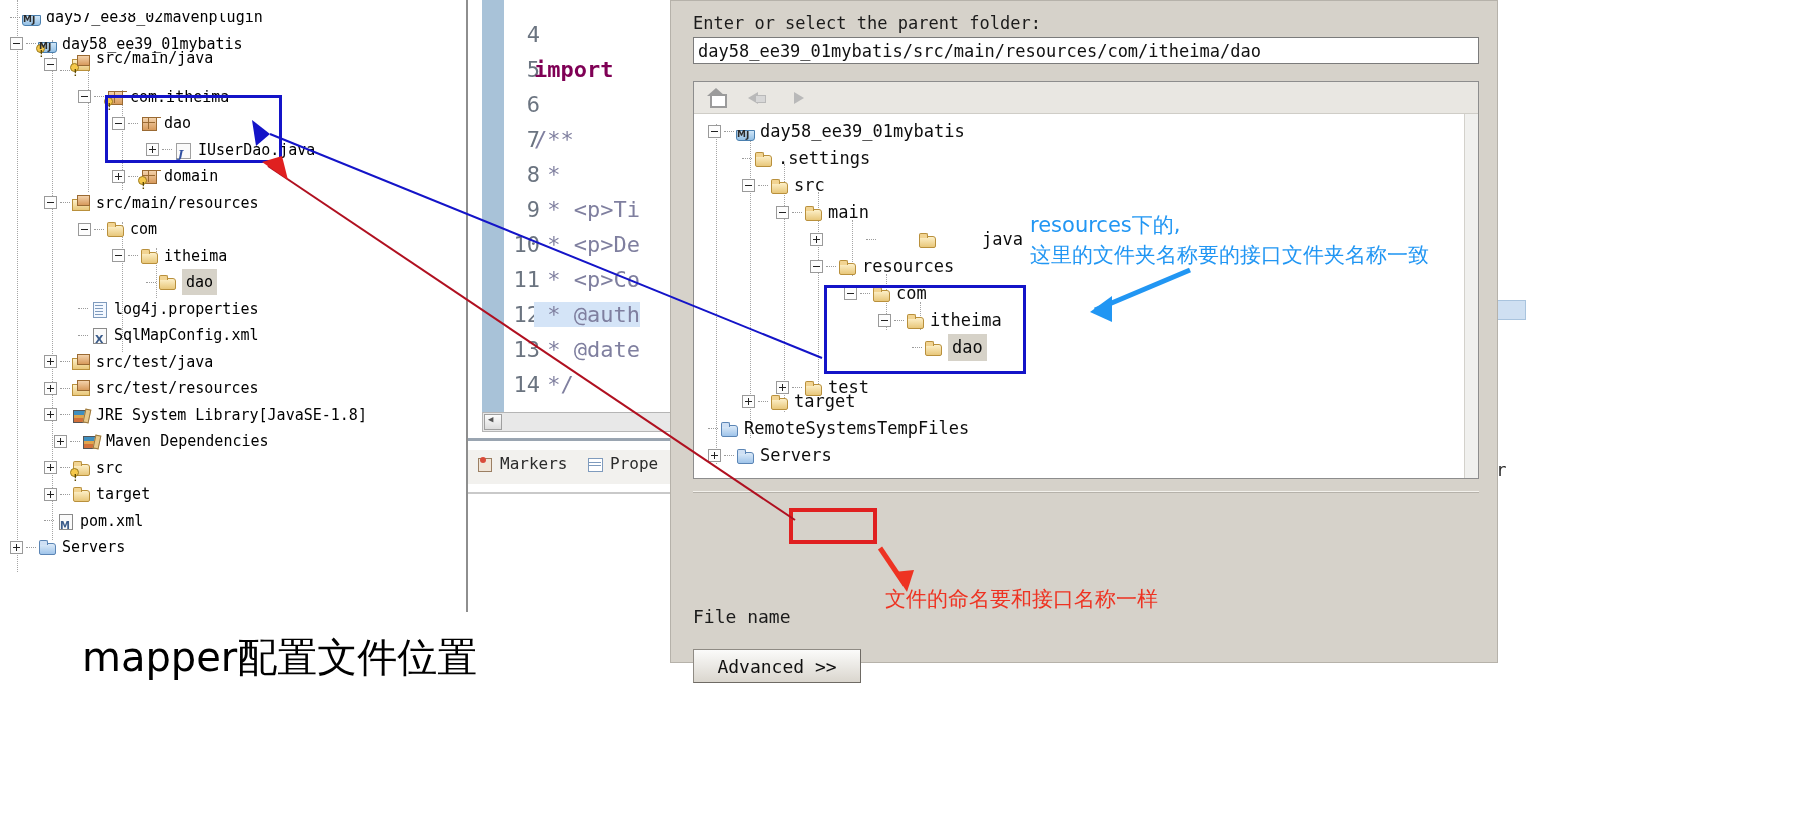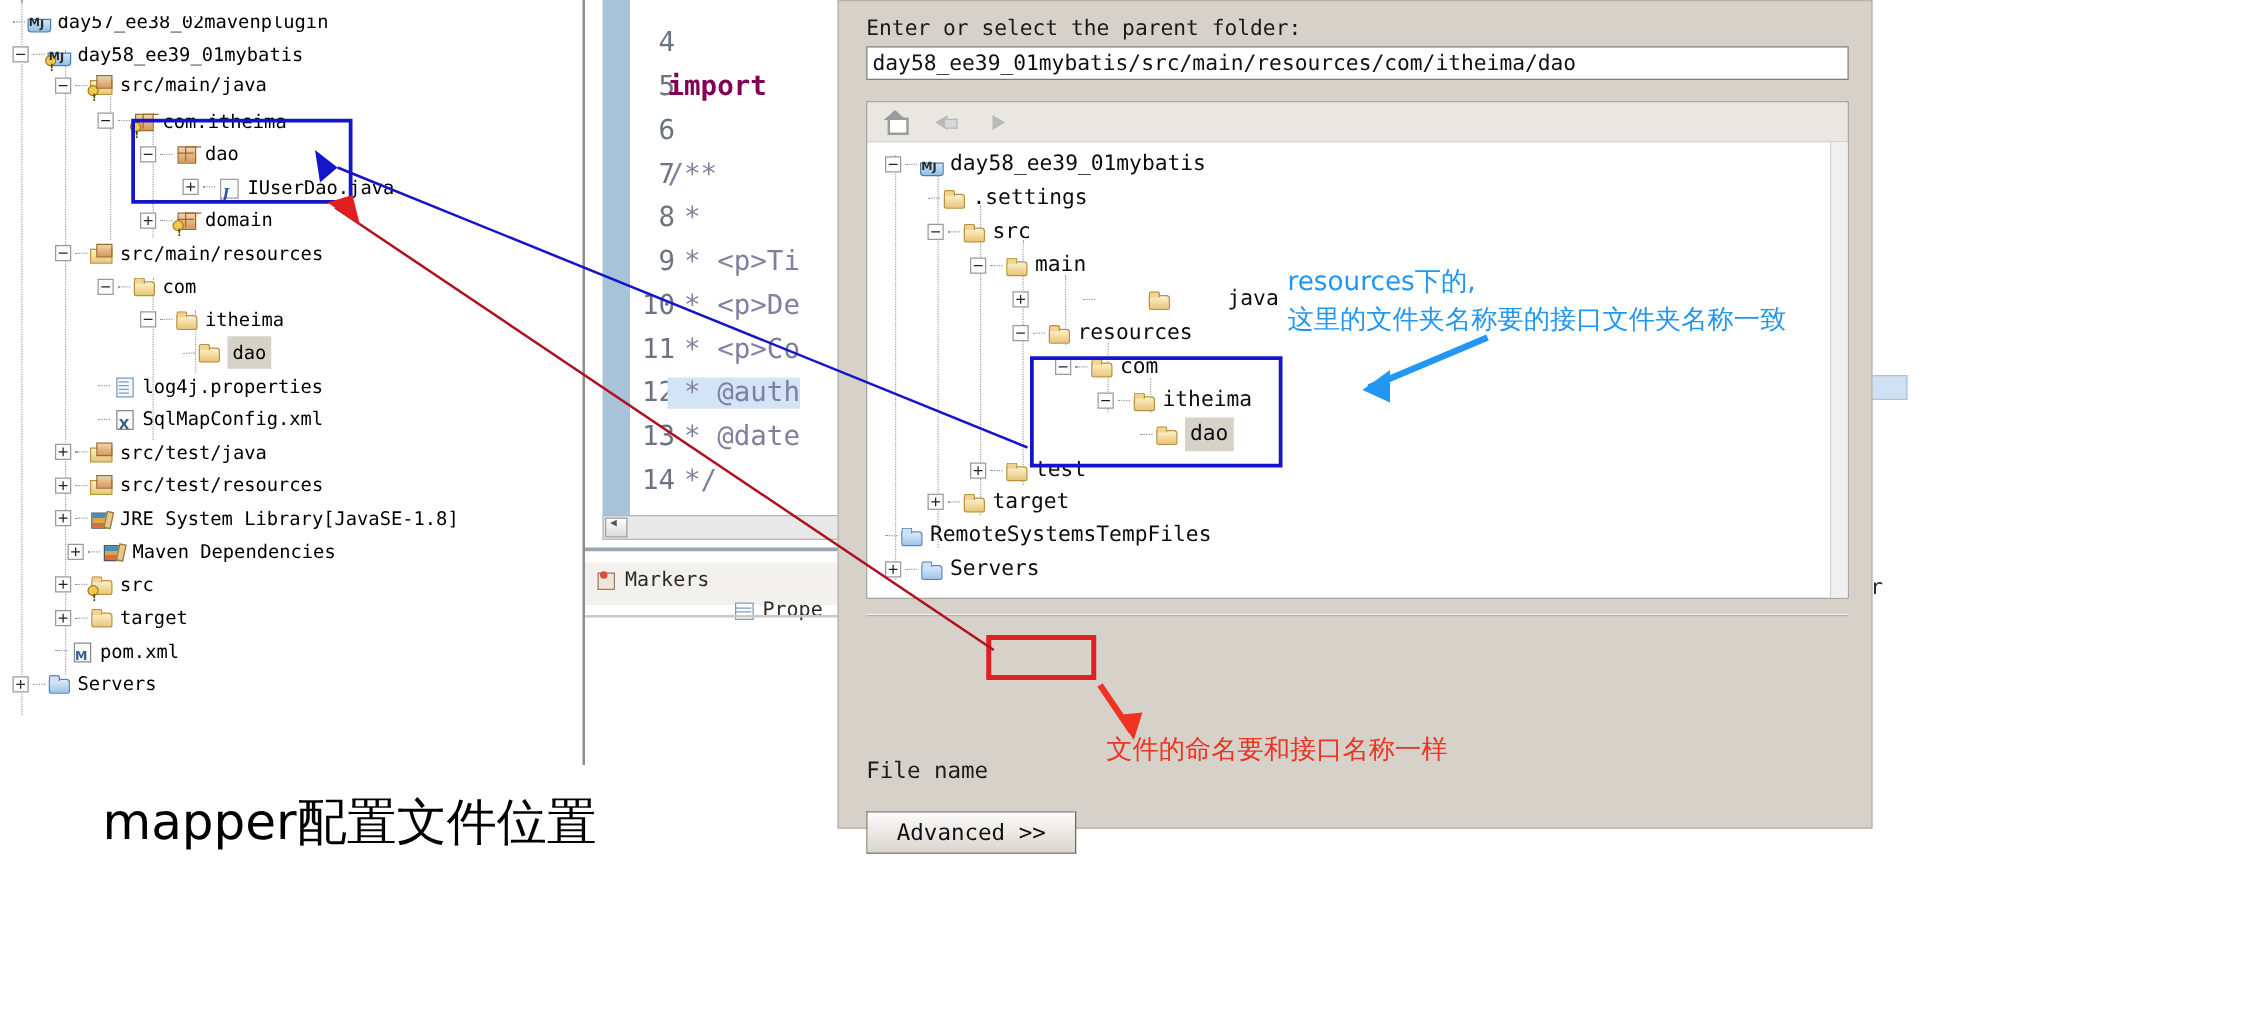--- a/index.html
+++ b/index.html
@@ -319,21 +319,21 @@
       </div>
       <div class="row" style="left:10px; top:30.5px;">
         <span class="twisty"></span>
         <span class="dots"></span>
         <span class="ico mproj">
           <span class="jglyph">J</span>
           <span class="warn"></span>
         </span>
         <span class="lbl">day58_ee39_01mybatis</span>
       </div>
-      <div class="row" style="left:44px; top:55px;">
+      <div class="row" style="left:44px; top:45px;align-items:flex-end;">
         <span class="twisty"></span>
         <span class="dots"></span>
         <span class="ico pkgfolder">
           <span class="warn"></span>
         </span>
         <span class="lbl">src/main/java</span>
       </div>
       <div class="row" style="left:78px; top:83.5px;">
         <span class="twisty"></span>
         <span class="dots"></span>
@@ -480,21 +480,21 @@
     </div>
   <div class="hscroll">
     <div class="btn"></div>
   </div>
   <div class="viewsep"></div>
   <div class="tabbar"></div>
   <div class="tab" style="left:8px;">
     <span class="tabicon markers"></span>
     <span>Markers</span>
   </div>
-  <div class="tab" style="left:118px;margin-top:24px;">
+  <div class="tab" style="left:118px;">
     <span class="tabicon props"></span>
     <span>Prope</span>
   </div>
   <div class="consep"></div>
 </div>
 
 <div class="layer" id="rightedge">
   <div class="strip"></div>
   <div class="prtxt">Pr</div>
 </div>
@@ -565,21 +565,21 @@
             <span class="twisty"></span>
             <span class="dots"></span>
             <span class="ico folder"></span>
             <span class="lbl">itheima</span>
           </div>
           <div class="row" style="left:218px; top:220px;">
             <span class="dots"></span>
             <span class="ico folder"></span>
             <span class="sel-dao">dao</span>
           </div>
-          <div class="row" style="left:82px; top:249px;justify-content:space-between;">
+          <div class="row" style="left:82px; top:260px;justify-content:space-between;">
             <span class="twisty plus"></span>
             <span class="dots"></span>
             <span class="ico folder"></span>
             <span class="lbl">test</span>
           </div>
           <div class="row" style="left:48px; top:274px;">
             <span class="twisty plus"></span>
             <span class="dots"></span>
             <span class="ico folder"></span>
             <span class="lbl">target</span>

